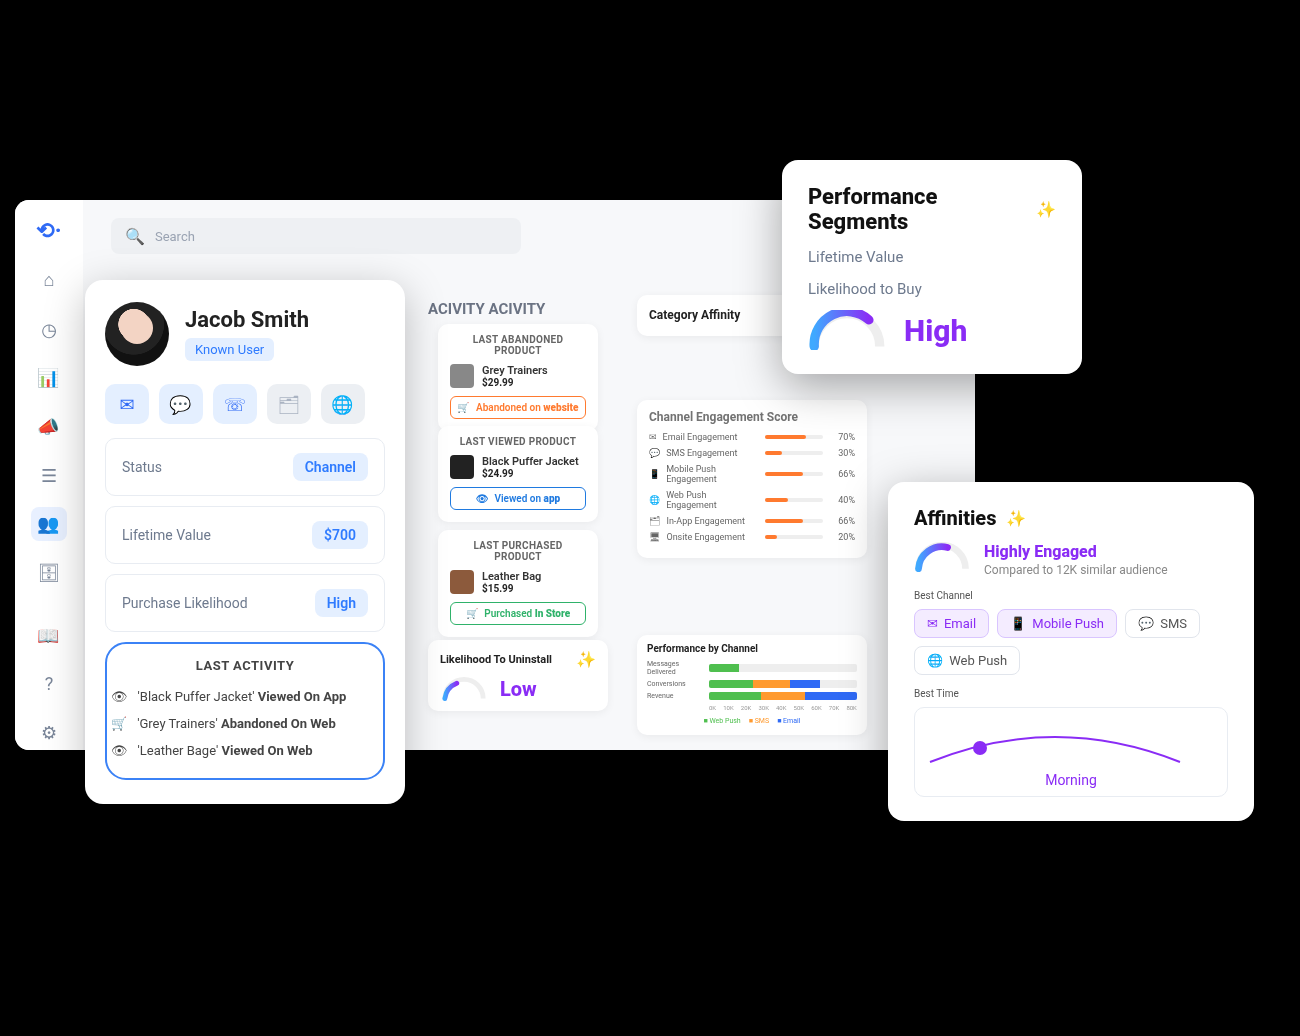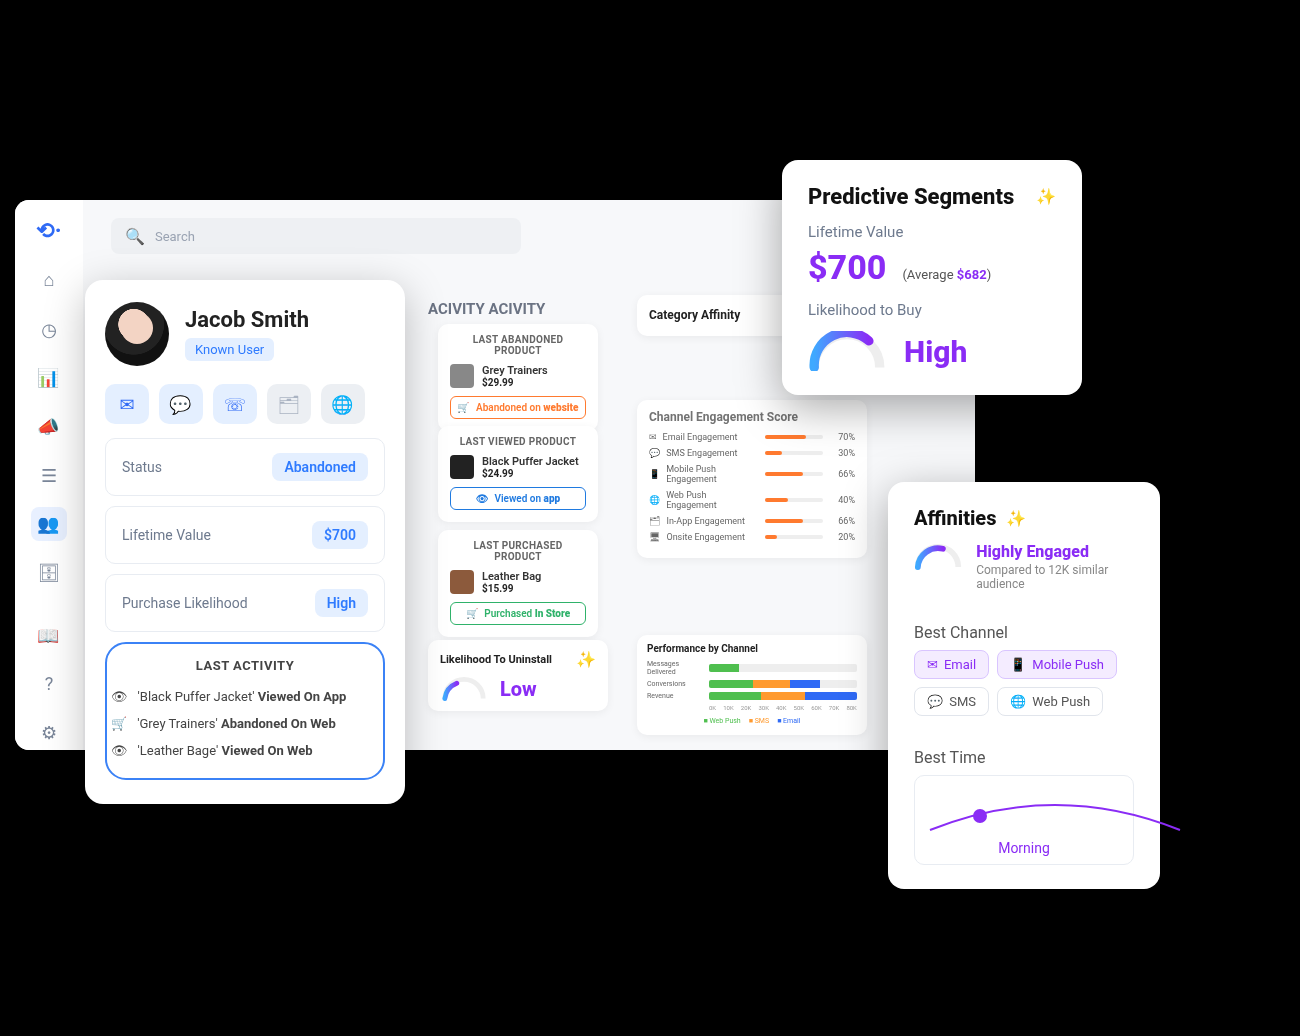--- a/index.html
+++ b/index.html
@@ -85,26 +85,26 @@
 .pred-card { left:782px; top:160px; width:300px; }
 .pred-card h3 { font-size:22px; font-weight:800; color:#111; display:flex; justify-content:space-between; align-items:center; }
 .pred-label { color:#6e7a8e; font-size:15px; margin-top:14px; }
 .pred-val { color:#8a2cf5; font-size:34px; font-weight:800; margin-top:6px; display:inline-block; }
 .pred-avg { color:#555; font-size:13px; margin-left:12px; }
 .pred-avg b { color:#8a2cf5; font-weight:700; }
 .lik-row { display:flex; align-items:center; gap:18px; margin-top:12px; }
 .gauge-lg { width:78px; height:40px; }
 .lik-val { font-size:30px; font-weight:800; color:#8a2cf5; }
 
-.aff-card { left:888px; top:482px; width:272px; }
+.aff-card { left:888px; top:482px; width:366px; }
 .aff-card h3 { font-size:20px; font-weight:800; color:#111; display:flex; align-items:center; gap:10px; }
 .aff-eng-row { display:flex; align-items:flex-start; gap:14px; margin-top:12px; }
 .aff-eng-title { color:#8a2cf5; font-weight:800; font-size:16px; }
 .aff-eng-sub { color:#888; font-size:12px; margin-top:2px; }
-.sub-label { color:#555; font-size:16px; margin-top:32px; margin-bottom:8px; }
+.sub-label { color:#555; font-size:10px; margin-top:13px; margin-bottom:8px; }
 .chip-row { display:flex; flex-wrap:wrap; gap:8px; }
 .chan-chip { border:1px solid #e1e5ec; border-radius:8px; padding:6px 12px; font-size:13px; display:flex; align-items:center; gap:6px; color:#555; cursor:pointer; }
 .chan-chip.pur { border-color:#d9c5ff; background:#f4ecff; color:#8a2cf5; }
 .curve-box { border:1px solid #e8ecf2; border-radius:10px; padding:14px 10px 8px; margin-top:8px; text-align:center; }
 .curve-lbl { color:#8a2cf5; font-size:14px; margin-top:2px; }
 
 .sparkle { font-size:16px; }
 svg { display:block; }
 </style>
 </head>
@@ -315,21 +315,21 @@
   </div>
   <div class="channel-row">
     <div class="ch-btn ch-on">✉</div>
     <div class="ch-btn ch-on">💬</div>
     <div class="ch-btn ch-on">☏</div>
     <div class="ch-btn ch-off">🗂</div>
     <div class="ch-btn ch-off">🌐</div>
   </div>
   <div class="statrow">
     <span class="lab">Status</span>
-    <span class="chip">Abandoned</span>
+    <span class="chip">Channel</span>
   </div>
   <div class="statrow">
     <span class="lab">Lifetime Value</span>
     <span class="chip">$700</span>
   </div>
   <div class="statrow">
     <span class="lab">Purchase Likelihood</span>
     <span class="chip">High</span>
   </div>
   <div class="last-activity">
@@ -346,28 +346,24 @@
         <div class="la-row">
           <span>👁</span>
           <span>'Leather Bage' <b>Viewed On Web</b></span>
         </div>
       </div>
   </div>
 </div>
 
 <div class="float-card pred-card">
   <h3>
-      <span>Predictive Segments</span>
+      <span>Performance Segments</span>
       <span class="sparkle">✨</span>
     </h3>
   <div class="pred-label">Lifetime Value</div>
-  <div>
-    <span class="pred-val">$700</span>
-    <span class="pred-avg"><span>(Average </span><b>$682</b><span>)</span></span>
-  </div>
   <div class="pred-label">Likelihood to Buy</div>
   <div class="lik-row">
     <svg class="gauge-lg" viewBox="0 0 100 50">
       <path d="M8 46 A42 42 0 0 1 92 46" stroke="#eee" stroke-width="12" fill="none"></path>
       <path d="M8 46 A42 42 0 0 1 78 12" stroke="url(#g2)" stroke-width="12" fill="none" stroke-linecap="round"></path>
       <defs>
           <linearGradient id="g2">
             <stop offset="0" stop-color="#3fa9ff"></stop>
             <stop offset="1" stop-color="#8a2cf5"></stop>
           </linearGradient>

